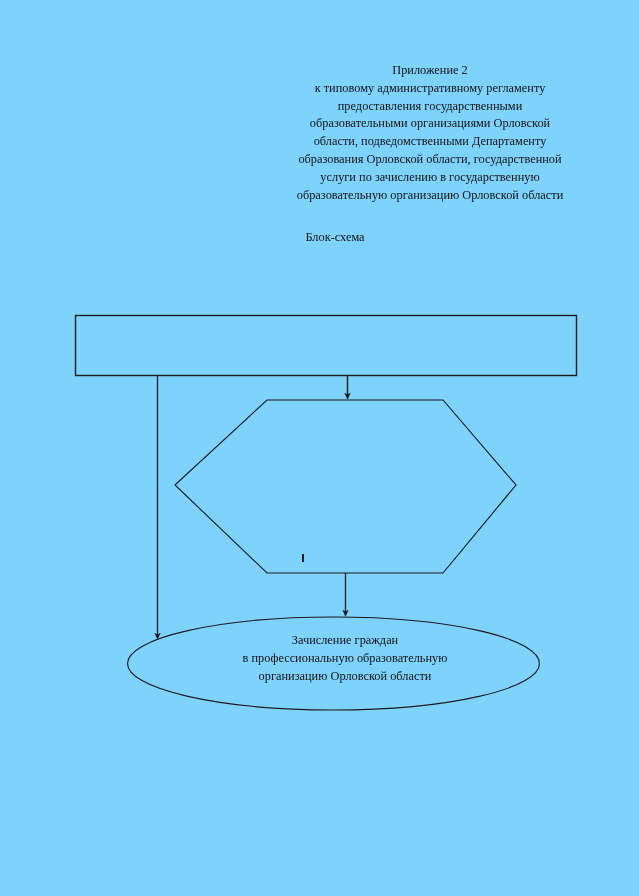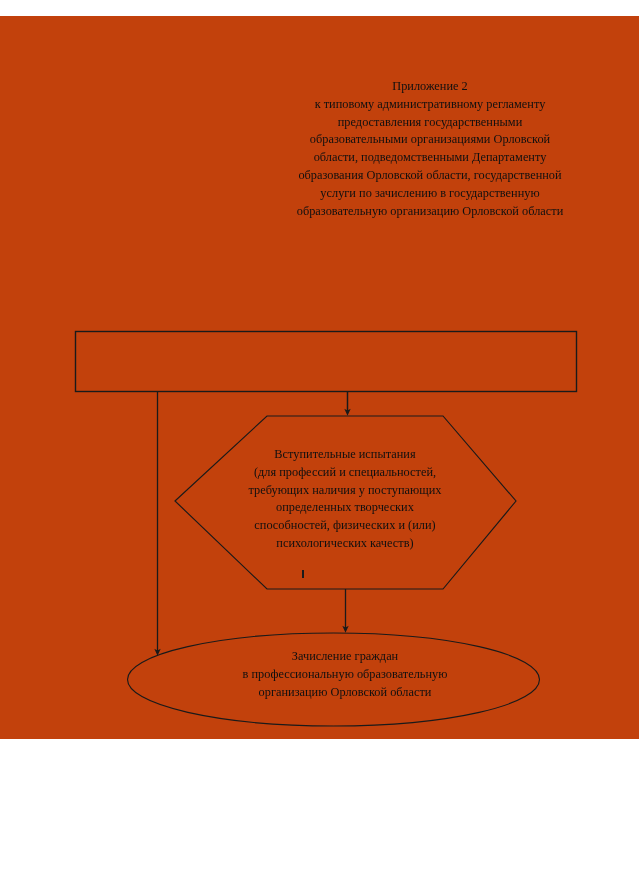--- a/index.html
+++ b/index.html
@@ -3,26 +3,25 @@
 <meta charset="utf-8">
 <style>
   html, body {
     margin: 0;
     padding: 0;
     background: #ffffff;
   }
   #page {
     position: relative;
     width: 639px;
-    height: 723px;
-    background: #c2410c;
+    height: 896px;
+    background: #7dd3fc;
     overflow: hidden;
     font-family: "Liberation Serif", "DejaVu Serif", serif;
     color: #111111;
-    margin-top: 16px;
   }
   .txt {
     position: absolute;
     text-align: center;
     line-height: 17.8px;
     font-size: 12.3px;
     color: #101010;
     white-space: pre-line;
     letter-spacing: 0.02px;
   }
@@ -87,20 +86,21 @@
 
   <div class="txt" id="header-block">Приложение 2
 к типовому административному регламенту
 предоставления государственными
 образовательными организациями Орловской
 области, подведомственными Департаменту
 образования Орловской области, государственной
 услуги по зачислению в государственную
 образовательную организацию Орловской области</div>
 
+  <div class="txt" id="title-lead">Блок-схема</div>
 
   <div id="flow">
     <svg width="639" height="896" viewBox="0 0 639 896" xmlns="http://www.w3.org/2000/svg">
       <defs>
         <marker id="arrowhead" markerWidth="9" markerHeight="9" refX="4.2" refY="4.2" orient="auto" markerUnits="userSpaceOnUse">
           <path d="M1,1 L8,4.2 L1,7.4 L2.6,4.2 Z" fill="#1a1a1a"></path>
         </marker>
       </defs>
 
       <rect x="75.5" y="315.5" width="501" height="60" fill="none" stroke="#1a1a1a" stroke-width="1.4"></rect>
@@ -111,26 +111,20 @@
 
       <line x1="157.5" y1="376" x2="157.5" y2="636" stroke="#1a1a1a" stroke-width="1.3" marker-end="url(#arrowhead)"></line>
 
       <line x1="347.5" y1="376" x2="347.5" y2="396" stroke="#1a1a1a" stroke-width="1.5" marker-end="url(#arrowhead)"></line>
 
       <line x1="345.5" y1="573" x2="345.5" y2="613" stroke="#1a1a1a" stroke-width="1.3" marker-end="url(#arrowhead)"></line>
     </svg>
   </div>
 
 
-  <div class="txt" id="hex-text">Вступительные испытания
-(для профессий и специальностей,
-требующих наличия у поступающих
-определенных творческих
-способностей, физических и (или)
-психологических качеств)</div>
 
   <div class="txt" id="ellipse-text">Зачисление граждан
 в профессиональную образовательную
 организацию Орловской области</div>
 
   <div class="speck" style="left:302px; top:554px; width:2px; height:8px;"></div>
 
 </div>
 
 </body></html>

